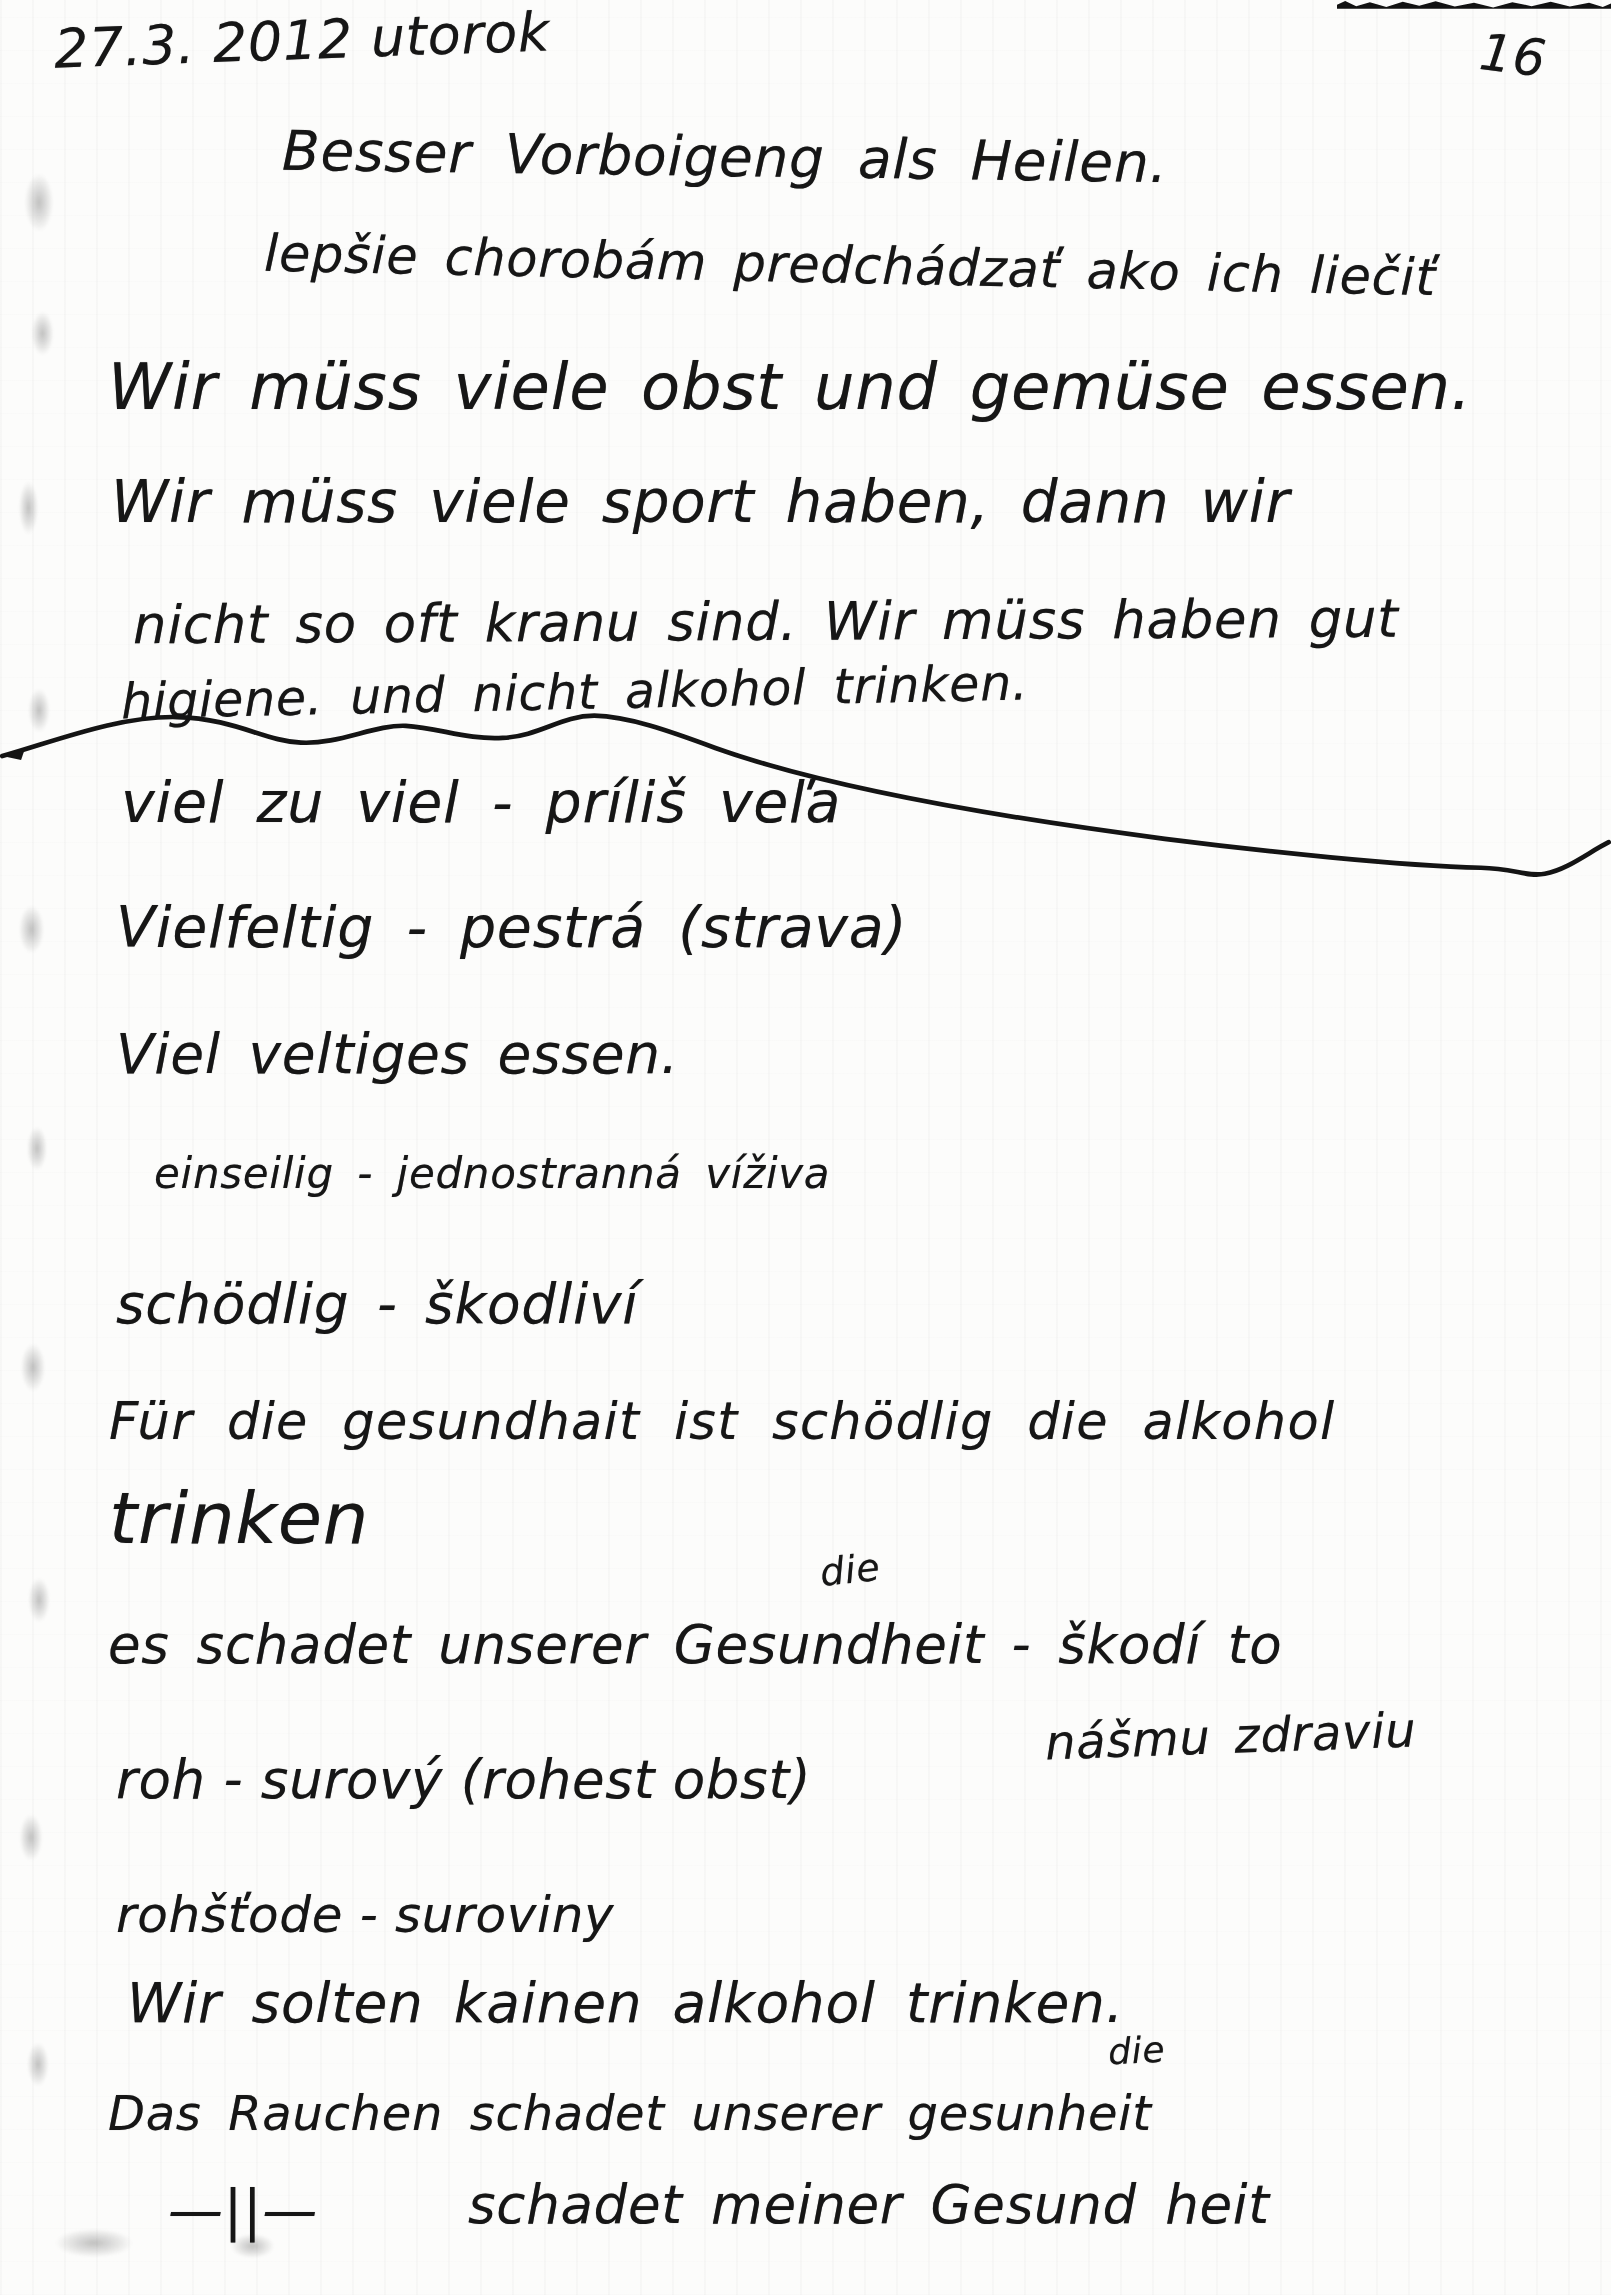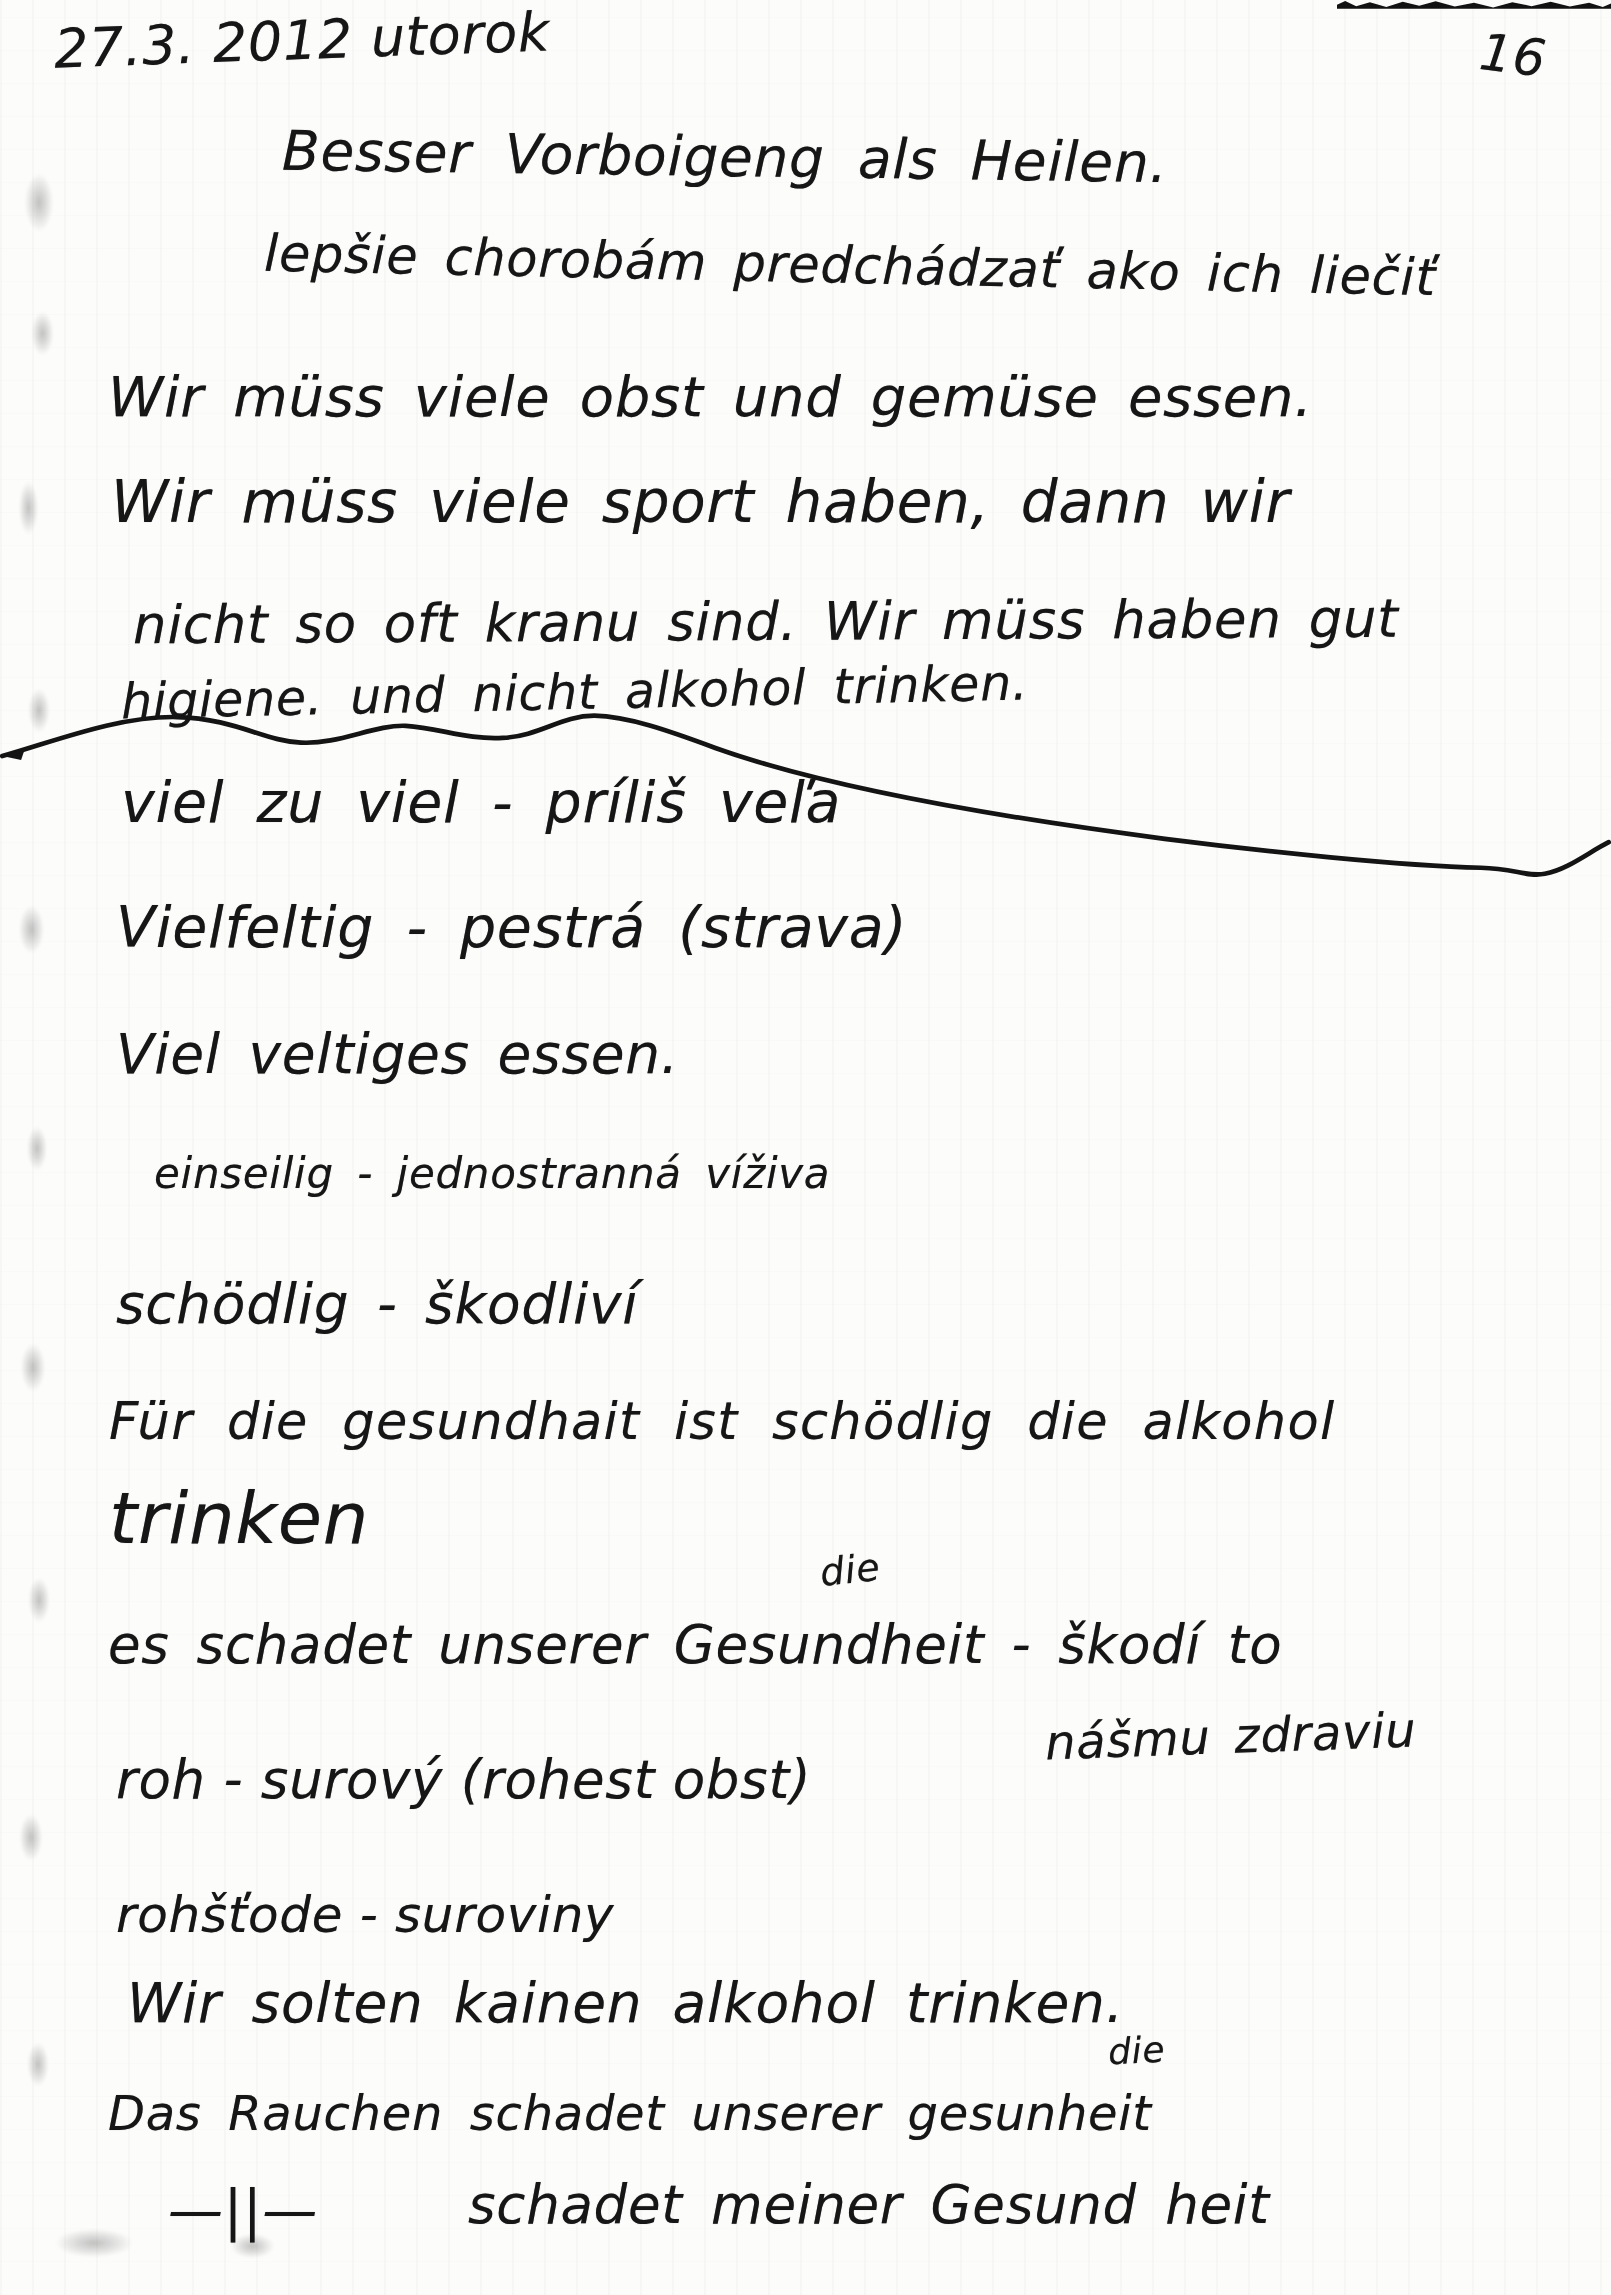--- a/index.html
+++ b/index.html
@@ -23,21 +23,21 @@
     color:#161616;
     white-space:nowrap;
     letter-spacing:0.7px;
     text-shadow:0 0 0.7px rgba(20,20,20,0.55);
   }
   
   .l-date      {left:54px;   top:9.4px;   font-size:54px; transform:rotate(-2deg);}
   .l-pageno    {left:1480px; top:25.6px;   font-size:51px; transform:rotate(7deg);}
   .l-prov-de   {left:282px;  top:125px;  font-size:55px; transform:rotate(0.8deg); word-spacing:15px;}
   .l-prov-sk   {left:264px;  top:236px;  font-size:51px; transform:rotate(1.2deg); word-spacing:9.4px;}
-  .l-obst      {left:108px;  top:364px;  font-size:56px; word-spacing:10.8px;text-align:center;}
+  .l-obst      {left:108px;  top:350px;  font-size:64px; word-spacing:10.8px;text-align:center;}
   .l-sport     {left:111px;  top:468px;  font-size:58px; word-spacing:12px;}
   .l-krank     {left:133px;  top:591px;  font-size:53px; transform:rotate(-0.3deg); word-spacing:9.4px;}
   .l-higiene   {left:121px;  top:664px;  font-size:49px; transform:rotate(-1.2deg); word-spacing:10.8px;}
   .l-vielzu    {left:121px;  top:769px; font-size:57px; word-spacing:13.5px;}
   .l-vielfel   {left:116px;  top:894px; font-size:57px; word-spacing:13.5px;}
   .l-veltig    {left:116px;  top:1022px; font-size:55px; word-spacing:9.4px;text-align:right;}
   .l-einseil   {left:154px;  top:1149px; font-size:42px; word-spacing:9.4px;}
   .l-schoed    {left:116px;  top:1272px; font-size:55px; word-spacing:9.4px;}
   .l-fuer      {left:109px;  top:1392px; font-size:51px; word-spacing:16px; letter-spacing:1.3px;}
   .l-trinken   {left:109px;  top:1476px; font-size:72px;}

